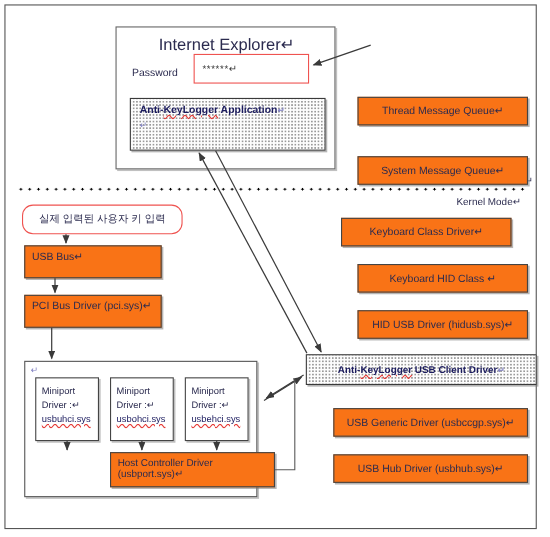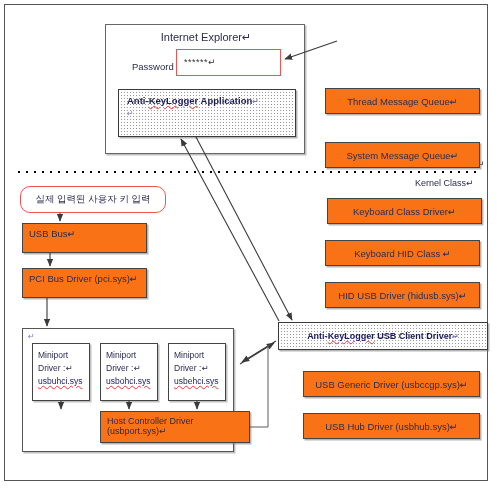--- a/index.html
+++ b/index.html
@@ -24,23 +24,23 @@
     background-image:radial-gradient(#9a9a9a .6px, transparent .7px);
     background-size:3px 3px;background-position:1px 1px;
     border:1px solid #3a3a3a;
     box-shadow:1.5px 1.5px 0 rgba(120,120,120,.55);}
 
   .redbox{border:1.4px solid #ef5350;background:#fff;box-shadow:none;}
 
   .ie-outer{position:absolute;left:105px;top:24px;width:200px;height:130px;
             border:1px solid #666;background:#fff;box-sizing:border-box;
             box-shadow:1.5px 1.5px 0 rgba(130,130,130,.5);}
-  .ie-title{position:absolute;left:0;top:6px;width:200px;text-align:center;font-size:11px;}
-
-  .pw-label{position:absolute;left:132px;top:61px;font-size:9.5px;}
+  .ie-title{position:absolute;left:0;top:6px;width:200px;text-align:center;font-size:15px;}
+
+  .pw-label{position:absolute;left:120px;top:61px;font-size:9.5px;}
   .pw-field{position:absolute;left:176px;top:49px;width:105px;height:27px;}
   .pw-dots{position:absolute;left:7px;top:7px;font-size:9px;letter-spacing:.5px;color:#333;}
 
   .app-box{position:absolute;left:118px;top:89px;width:176px;height:46px;}
   .app-title{position:absolute;left:8px;top:5px;font-size:9.5px;font-weight:bold;
              color:#1b1b5e;white-space:nowrap;}
   .app-sub{position:absolute;left:8px;top:19px;font-size:8px;color:#666;}
 
   .pilcrow{color:#7b7bbf;font-size:8px;}
 
@@ -91,30 +91,30 @@
   <div class="stipple app-box">
     <div class="app-title">
       <span>Anti-</span><span class="sq-red">KeyLogger</span><span> Application</span><span class="pilcrow">↵</span>
     </div>
     <div class="app-sub pilcrow">↵</div>
   </div>
 
 
   <div class="mode-label" id="user-mode">User Mode↵</div>
   <div class="dotted-sep"></div>
-  <div class="mode-label" id="kernel-mode">Kernel Class↵</div>
+  <div class="mode-label" id="kernel-mode">Kernel Mode↵</div>
 
   <div class="wbox" style="left:325px;top:88px;width:155px;height:26px;">
     <span>Thread Message Queue↵</span>
   </div>
   <div class="wbox" style="left:325px;top:122px;width:155px;height:26px;margin-top:20px;">
     <span>System Message Queue↵</span>
   </div>
 
-  <div class="wbox" style="left:327px;top:198px;width:155px;height:26px;">
+  <div class="wbox" style="left:310px;top:198px;width:155px;height:26px;">
     <span>Keyboard Class Driver↵</span>
   </div>
   <div class="wbox" style="left:325px;top:240px;width:155px;height:26px;">
     <span>Keyboard HID Class ↵</span>
   </div>
   <div class="wbox" style="left:325px;top:282px;width:155px;height:26px;">
     <span>HID USB Driver (hidusb.sys)↵</span>
   </div>
 
   <div class="stipple" style="position:absolute;left:278px;top:322px;width:208px;height:26px;

